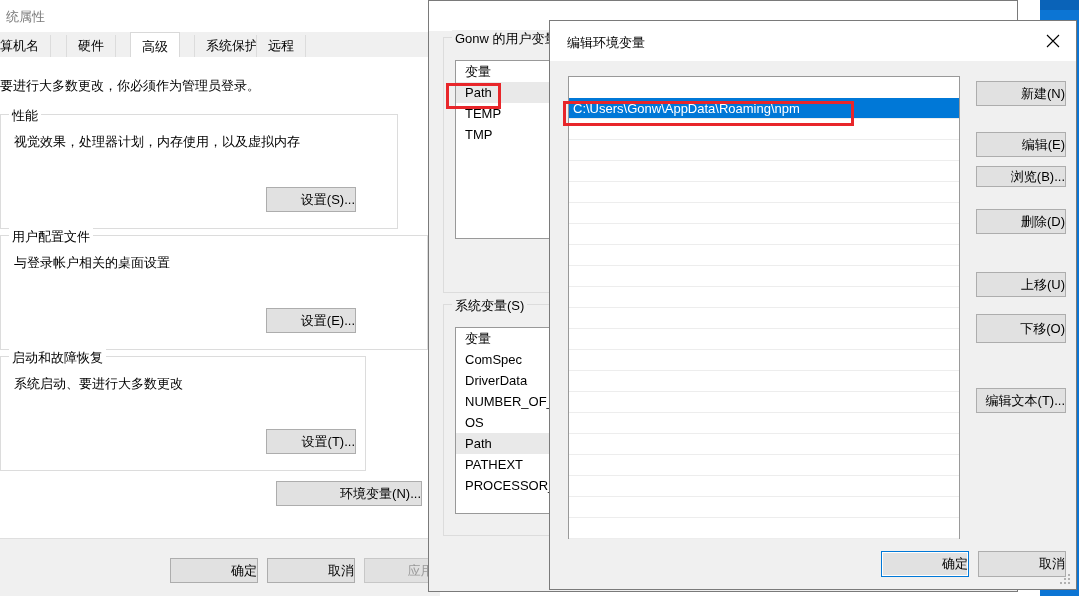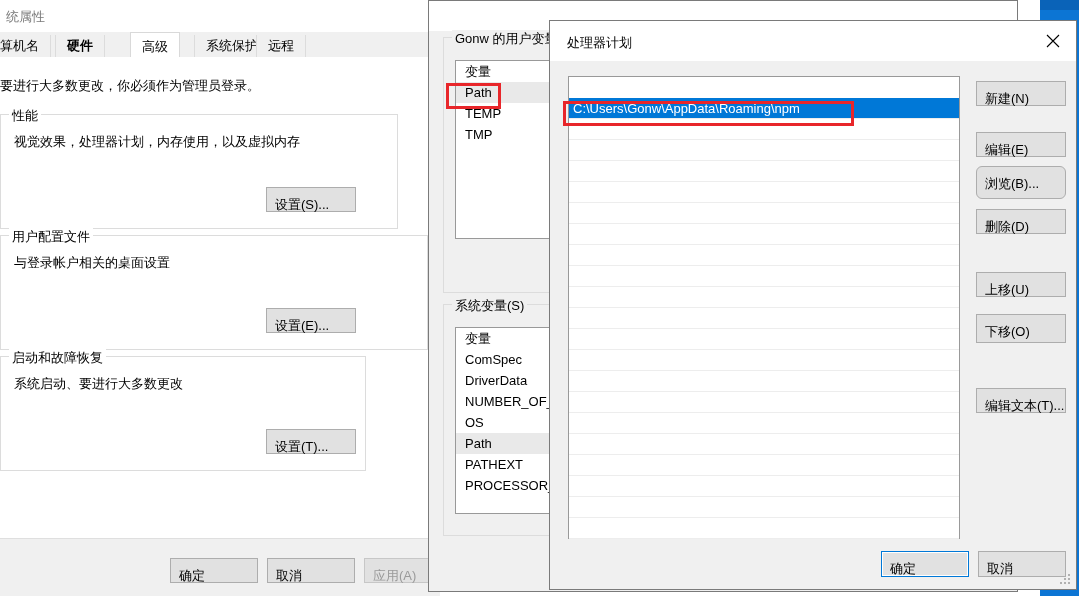--- a/index.html
+++ b/index.html
@@ -89,24 +89,24 @@
     position: absolute; left: 13px; top: 18px;
     font-size: 13px; white-space: nowrap;
   }
   .wbtn {
     position: absolute;
     background: #e1e1e1;
     border: 1px solid #adadad;
     font-family: "Liberation Sans", "DejaVu Sans", sans-serif;
     font-size: 13px;
     color: #000;
-    text-align: left;
-    box-sizing: border-box;
-    white-space: nowrap;
-    padding: 8px;
+    text-align: right;
+    box-sizing: border-box;
+    white-space: nowrap;
+    padding: 0;
     cursor: default;
   }
   .wbtn.disabled { color: #9a9a9a; background: #e1e1e1; border-color: #c7c7c7; }
   .sysprops-footer {
     position: absolute; left: 0; top: 538px; width: 500px; height: 58px;
     background: #f0f0f0;
     border-top: 1px solid #dfdfdf;
   }
 
   
@@ -235,21 +235,21 @@
   <div class="desktop-blue2"></div>
 
   <div class="sysprops">
 
     <div class="sysprops-title">
       <div class="sysprops-title-text">统属性</div>
     </div>
 
     <div class="tabstrip">
       <div class="tab" style="left:48px;">算机名</div>
-      <div class="tab" style="left:115px;font-weight:bold;">硬件</div>
+      <div class="tab" style="left:126px;">硬件</div>
       <div class="tab active" style="left:190px;">高级</div>
       <div class="tab" style="left:254px;">系统保护</div>
       <div class="tab" style="left:316px;">远程</div>
     </div>
 
     <div class="sysprops-body">
 
       <div class="intro-text">要进行大多数更改，你必须作为管理员登录。</div>
 
       <div class="groupbox" style="left:60px; top:57px; width:398px; height:115px;">
@@ -263,20 +263,21 @@
         <div class="group-desc">与登录帐户相关的桌面设置</div>
         <button class="wbtn" style="left:265px; top:72px; width:90px; height:25px;">设置(E)...</button>
       </div>
 
       <div class="groupbox" style="left:60px; top:299px; width:366px; height:115px;">
         <div class="group-label">启动和故障恢复</div>
         <div class="group-desc">系统启动、要进行大多数更改</div>
         <button class="wbtn" style="left:265px; top:72px; width:90px; height:25px;">设置(T)...</button>
       </div>
 
+      <button class="wbtn" style="left:336px; top:424px; width:146px; height:25px;">环境变量(N)...</button>
     </div>
 
     <div class="sysprops-footer">
       <button class="wbtn" style="left:230px; top:19px; width:88px; height:25px;">确定</button>
       <button class="wbtn" style="left:327px; top:19px; width:88px; height:25px;">取消</button>
       <button class="wbtn disabled" style="left:424px; top:19px; width:88px; height:25px;">应用(A)</button>
     </div>
   </div>
 
   <div class="envwin">
@@ -308,21 +309,21 @@
       </div>
     </div>
 
     <button class="wbtn" style="left:330px; top:552px; width:88px; height:25px;"></button>
     <button class="wbtn" style="left:427px; top:552px; width:88px; height:25px;"></button>
   </div>
 
   <div class="editwin">
 
     <div class="editwin-titlebar">
-      <div class="editwin-title">处理器计划</div>
+      <div class="editwin-title">编辑环境变量</div>
       <button class="closebtn">
         <svg width="14" height="14" viewBox="0 0 14 14" aria-hidden="true">
           <path d="M1 1 L13 13 M13 1 L1 13" stroke="#000" stroke-width="1.1" fill="none"></path>
         </svg>
       </button>
     </div>
 
     <div class="pathlist">
       <div class="p-row selected" style="top:21px;">C:\Users\Gonw\AppData\Roaming\npm</div>
       <div class="p-row" style="top:42px;"></div>
@@ -342,21 +343,21 @@
       <div class="p-row" style="top:336px;"></div>
       <div class="p-row" style="top:357px;"></div>
       <div class="p-row" style="top:378px;"></div>
       <div class="p-row" style="top:399px;"></div>
       <div class="p-row" style="top:420px;"></div>
       <div class="p-row" style="top:441px;"></div>
     </div>
 
     <button class="wbtn" style="left:426px; top:60px;  width:90px; height:25px;">新建(N)</button>
     <button class="wbtn" style="left:426px; top:95px;  width:90px; height:25px;margin-top:16px;">编辑(E)</button>
-    <button class="wbtn" style="left:426px; top:145px; width:90px; height:33px;border-radius:6px;">浏览(B)...</button>
+    <button class="wbtn" style="left:426px; top:145px; width:90px; height:21px;">浏览(B)...</button>
     <button class="wbtn" style="left:426px; top:188px; width:90px; height:25px;">删除(D)</button>
     <button class="wbtn" style="left:426px; top:251px; width:90px; height:25px;">上移(U)</button>
     <button class="wbtn" style="left:426px; top:293px; width:90px; height:29px;">下移(O)</button>
     <button class="wbtn" style="left:426px; top:367px; width:90px; height:25px;">编辑文本(T)...</button>
 
     <div class="editwin-bottom">
       <button class="wbtn btn-default" style="left:331px; top:12px; width:88px; height:26px;">确定</button>
       <button class="wbtn" style="left:428px; top:12px; width:88px; height:26px;">取消</button>
       <div class="grip">
         <i style="left:8px; top:0px;"></i>

